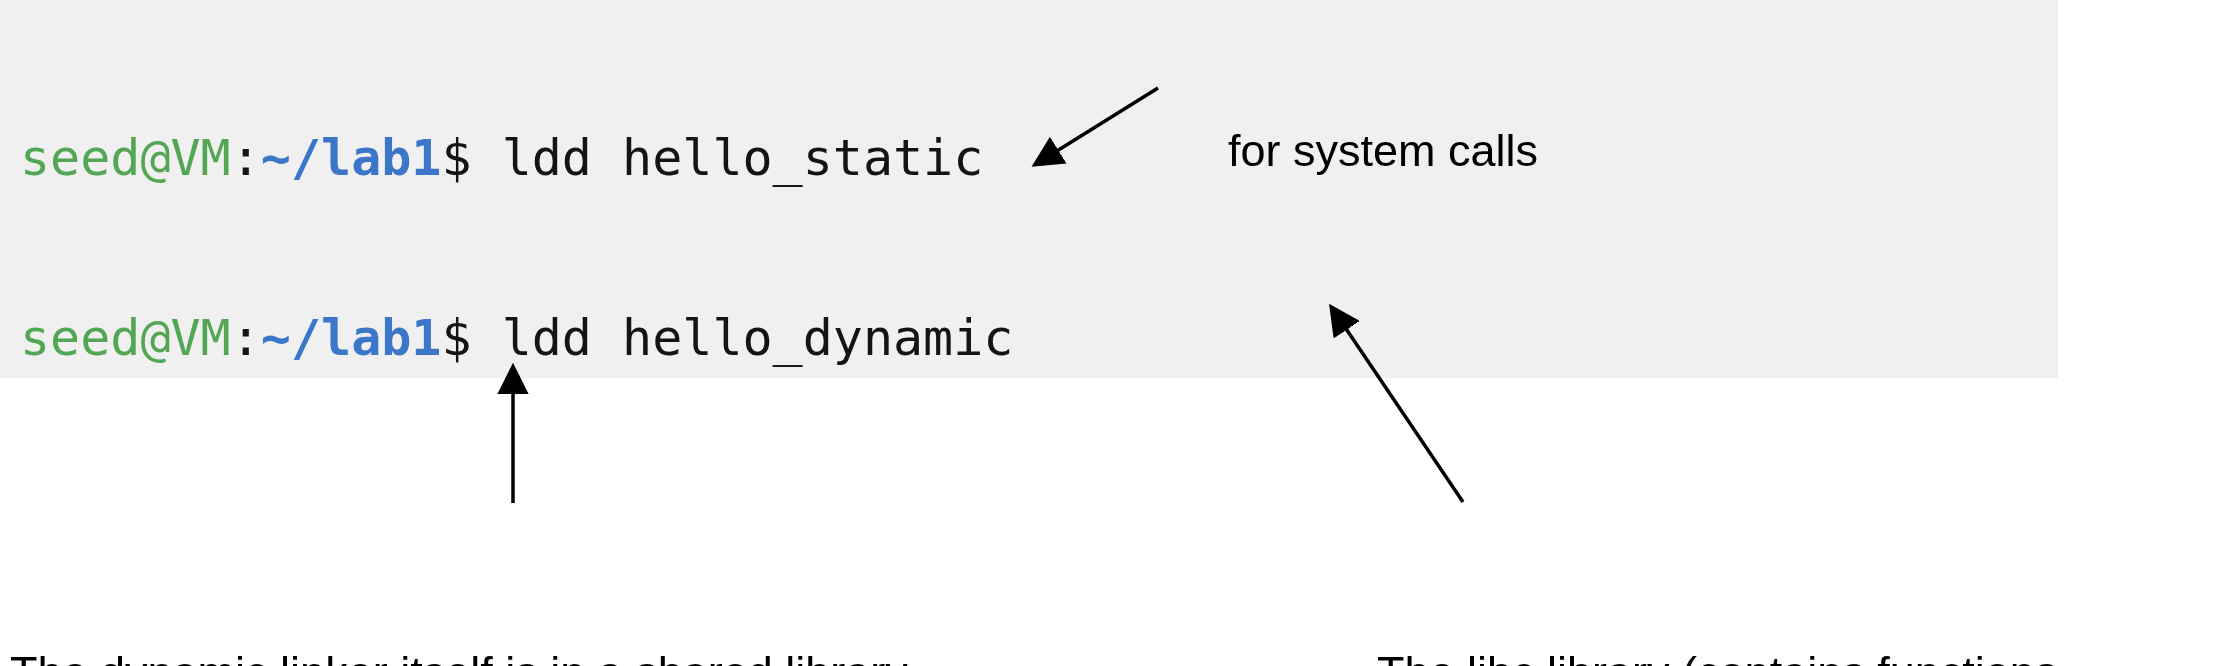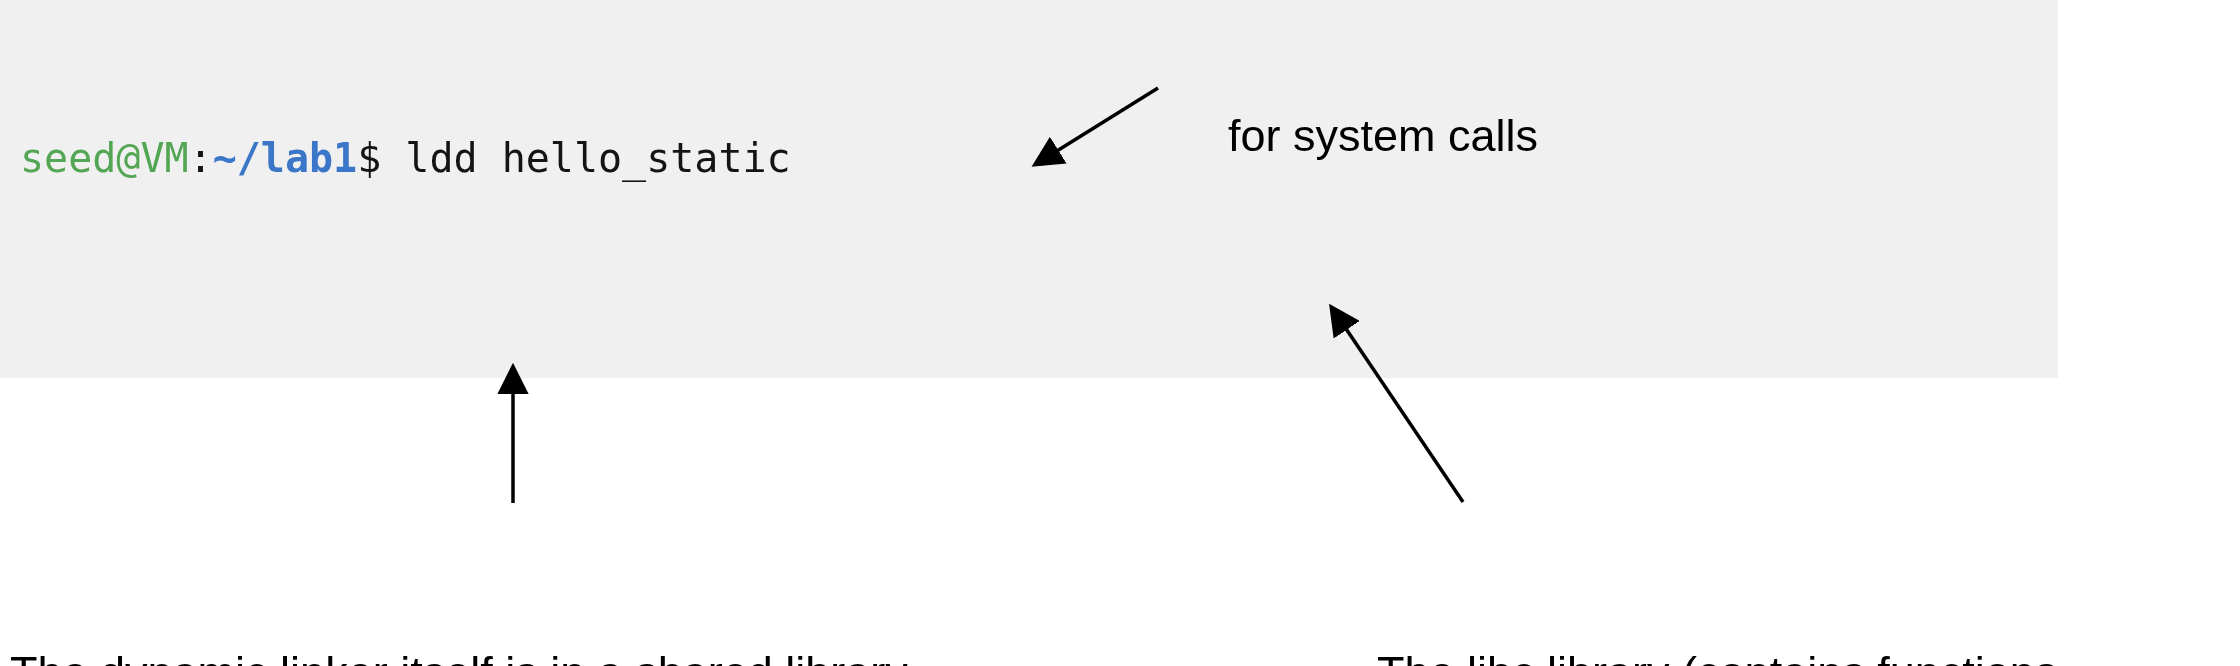--- a/index.html
+++ b/index.html
@@ -20,57 +20,58 @@
   .terminal {
     position: absolute;
     left: 0;
     top: 0;
     width: 2058px;
     height: 378px;
     background: #f0f0f1;
     padding: 8px 0 0 20px;
     box-sizing: border-box;
     font-family: "DejaVu Sans Mono", monospace;
-    font-size: 40px;
+    font-size: 50px;
     line-height: 60px;
     color: #141414;
     white-space: pre;
   }
   .tline { white-space: pre; }
   .green { color: #53a653; }
   .blue  { color: #3b76c8; font-weight: bold; }
   
   .note {
     position: absolute;
     font-family: "Liberation Sans", sans-serif;
     font-size: 45px;
     line-height: 64px;
     color: #000000;
     white-space: pre;
   }
-  .note-syscalls { left: 1178px; top: 40px; }
+  .note-syscalls { left: 1178px; top: 55px; }
   .note-left     { left: 10px;   top: 513px; }
   .note-right    { left: 1377px; top: 513px; }
   
   .arrows {
     position: absolute;
     left: 0;
     top: 0;
     width: 2240px;
     height: 666px;
     pointer-events: none;
   }
 </style>
 </head>
 <body>
 
 <div class="canvas">
 
   <div class="terminal">
     <div class="tline"><span class="green">seed@VM</span><span>:</span><span class="blue">~/lab1</span><span>$ ldd hello_static</span></div>
+    <div class="tline"><span class="green">seed@VM</span><span>:</span><span class="blue">~/lab1</span><span>$ ldd hello_dynamic</span></div>
     
     
     
   </div>
 
   <svg class="arrows" viewBox="0 0 2240 666" xmlns="http://www.w3.org/2000/svg">
     <defs>
       <marker id="ah" markerWidth="9" markerHeight="9" refX="7.5" refY="4.5" orient="auto" markerUnits="strokeWidth">
         <path d="M0,0 L9,4.5 L0,9 z" fill="#000"></path>
       </marker>

